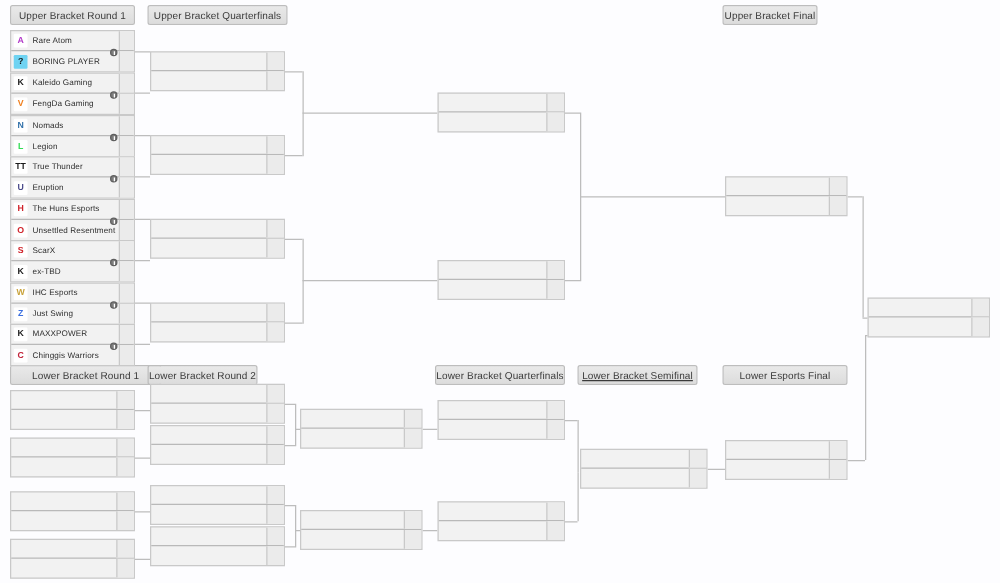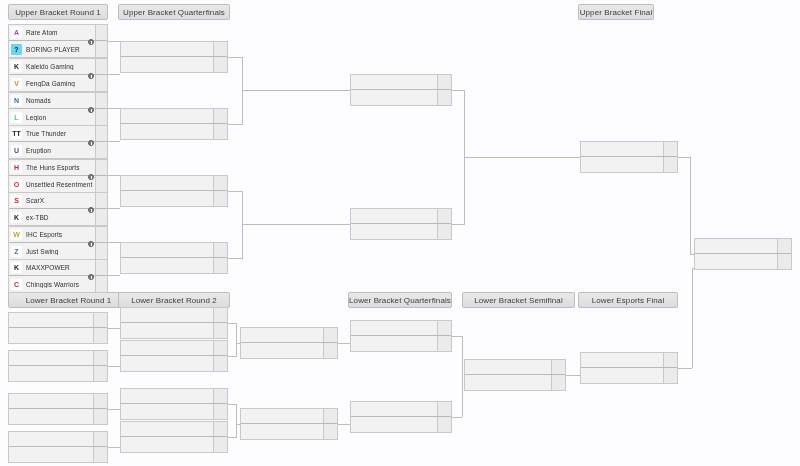--- a/index.html
+++ b/index.html
@@ -104,23 +104,23 @@
 </head>
 <body>
 
 <div class="stage">
 
   <div class="round-header" style="left:8px;  top:4px;  width:100px;">Upper Bracket Round 1</div>
   <div class="round-header" style="left:118px;top:4px;  width:112px;">Upper Bracket Quarterfinals</div>
   <div class="round-header" style="left:578px;top:4px;  width:76px;">Upper Bracket Final</div>
 
   <div class="round-header" style="left:8px;  top:292px;width:121px;">Lower Bracket Round 1</div>
-  <div class="round-header" style="left:118px;top:292px;width:112px;">Lower Bracket Round 2</div>
+  <div class="round-header" style="left:118px;top:292px;width:88px;">Lower Bracket Round 2</div>
   <div class="round-header" style="left:348px;top:292px;width:104px;">Lower Bracket Quarterfinals</div>
-  <div class="round-header" style="left:462px;top:292px;width:113px;">Lower Bracket Semifinal</div>
+  <div class="round-header" style="left:462px;top:292px;width:96px;text-decoration:underline;">Lower Bracket Semifinal</div>
   <div class="round-header" style="left:578px;top:292px;width:100px;">Lower Esports Final</div>
 
   <div class="ln h" style="left:108px;top:41px; width:12px;"></div>
   <div class="ln h" style="left:108px;top:74px; width:12px;"></div>
 
   <div class="ln h" style="left:108px;top:108px;width:12px;"></div>
   <div class="ln h" style="left:108px;top:141px;width:12px;"></div>
 
   <div class="ln h" style="left:108px;top:175px;width:12px;"></div>
   <div class="ln h" style="left:108px;top:208px;width:12px;"></div>

